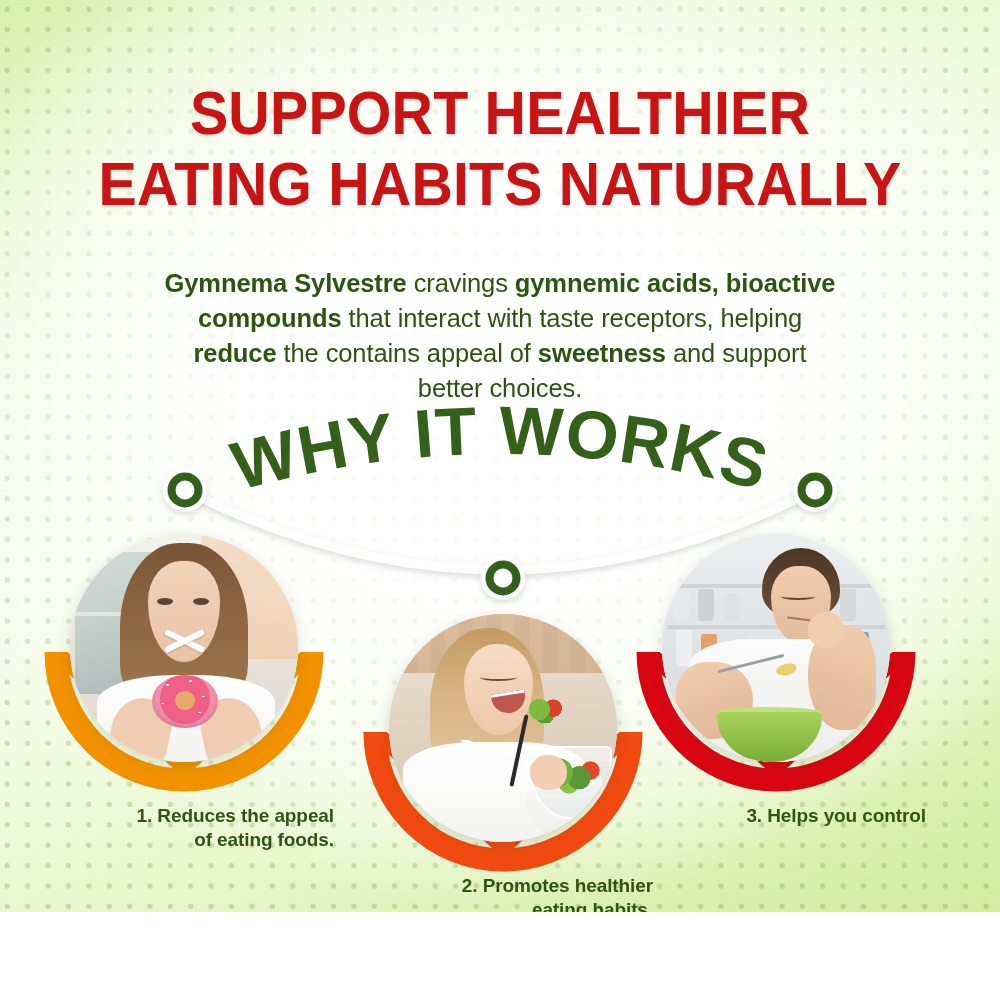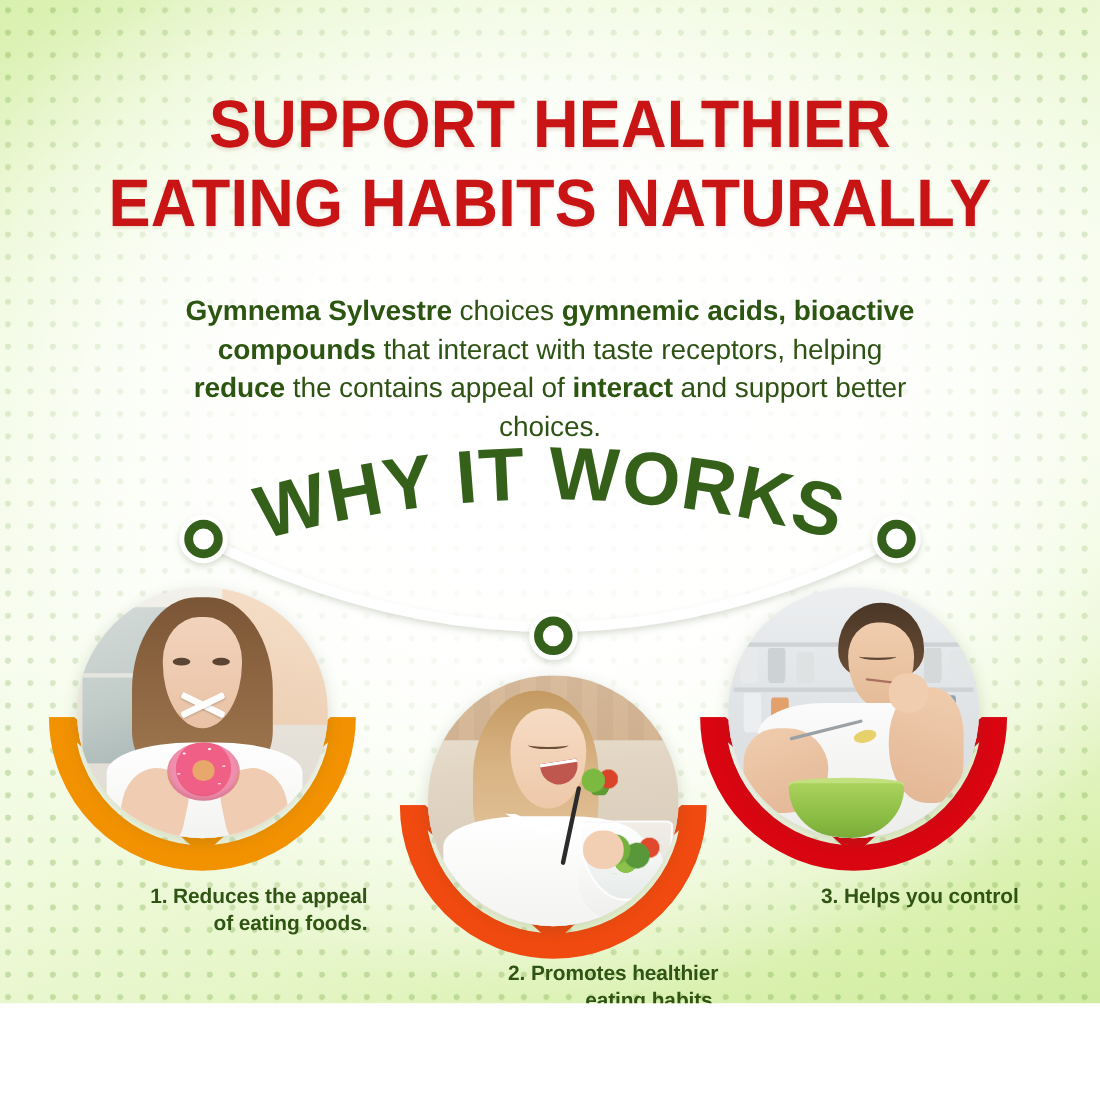--- a/index.html
+++ b/index.html
@@ -260,21 +260,21 @@
 <div id="poster">
 
   <div id="dots"></div>
   <div id="dots-mask"></div>
 
   <div class="headline">
     <span>SUPPORT HEALTHIER</span>
     <span class="l2">EATING HABITS NATURALLY</span>
   </div>
 
-  <p class="intro" id="intro-paragraph"><b>Gymnema Sylvestre</b><span> choices </span><b>gymnemic acids,</b><span> </span><b>bioactive compounds</b><span> that interact with taste receptors, helping </span><b>reduce</b><span> the contains appeal of </span><b>interact</b><span> and support better choices.</span></p>
+  <p class="intro" id="intro-paragraph"><b>Gymnema Sylvestre</b><span> cravings </span><b>gymnemic acids,</b><span> </span><b>bioactive compounds</b><span> that interact with taste receptors, helping </span><b>reduce</b><span> the contains appeal of </span><b>sweetness</b><span> and support better choices.</span></p>
 
   <div id="banner">
     <svg width="1000" height="215" viewBox="0 0 1000 215">
       <defs>
         <path id="arcPath" d="M 150,120 Q 500,-12 850,120" fill="none"></path>
         <filter id="softShadow" x="-20%" y="-20%" width="140%" height="160%">
           <feDropShadow dx="0" dy="3" stdDeviation="3" flood-color="#7d8a63" flood-opacity="0.28"></feDropShadow>
         </filter>
       </defs>
 

